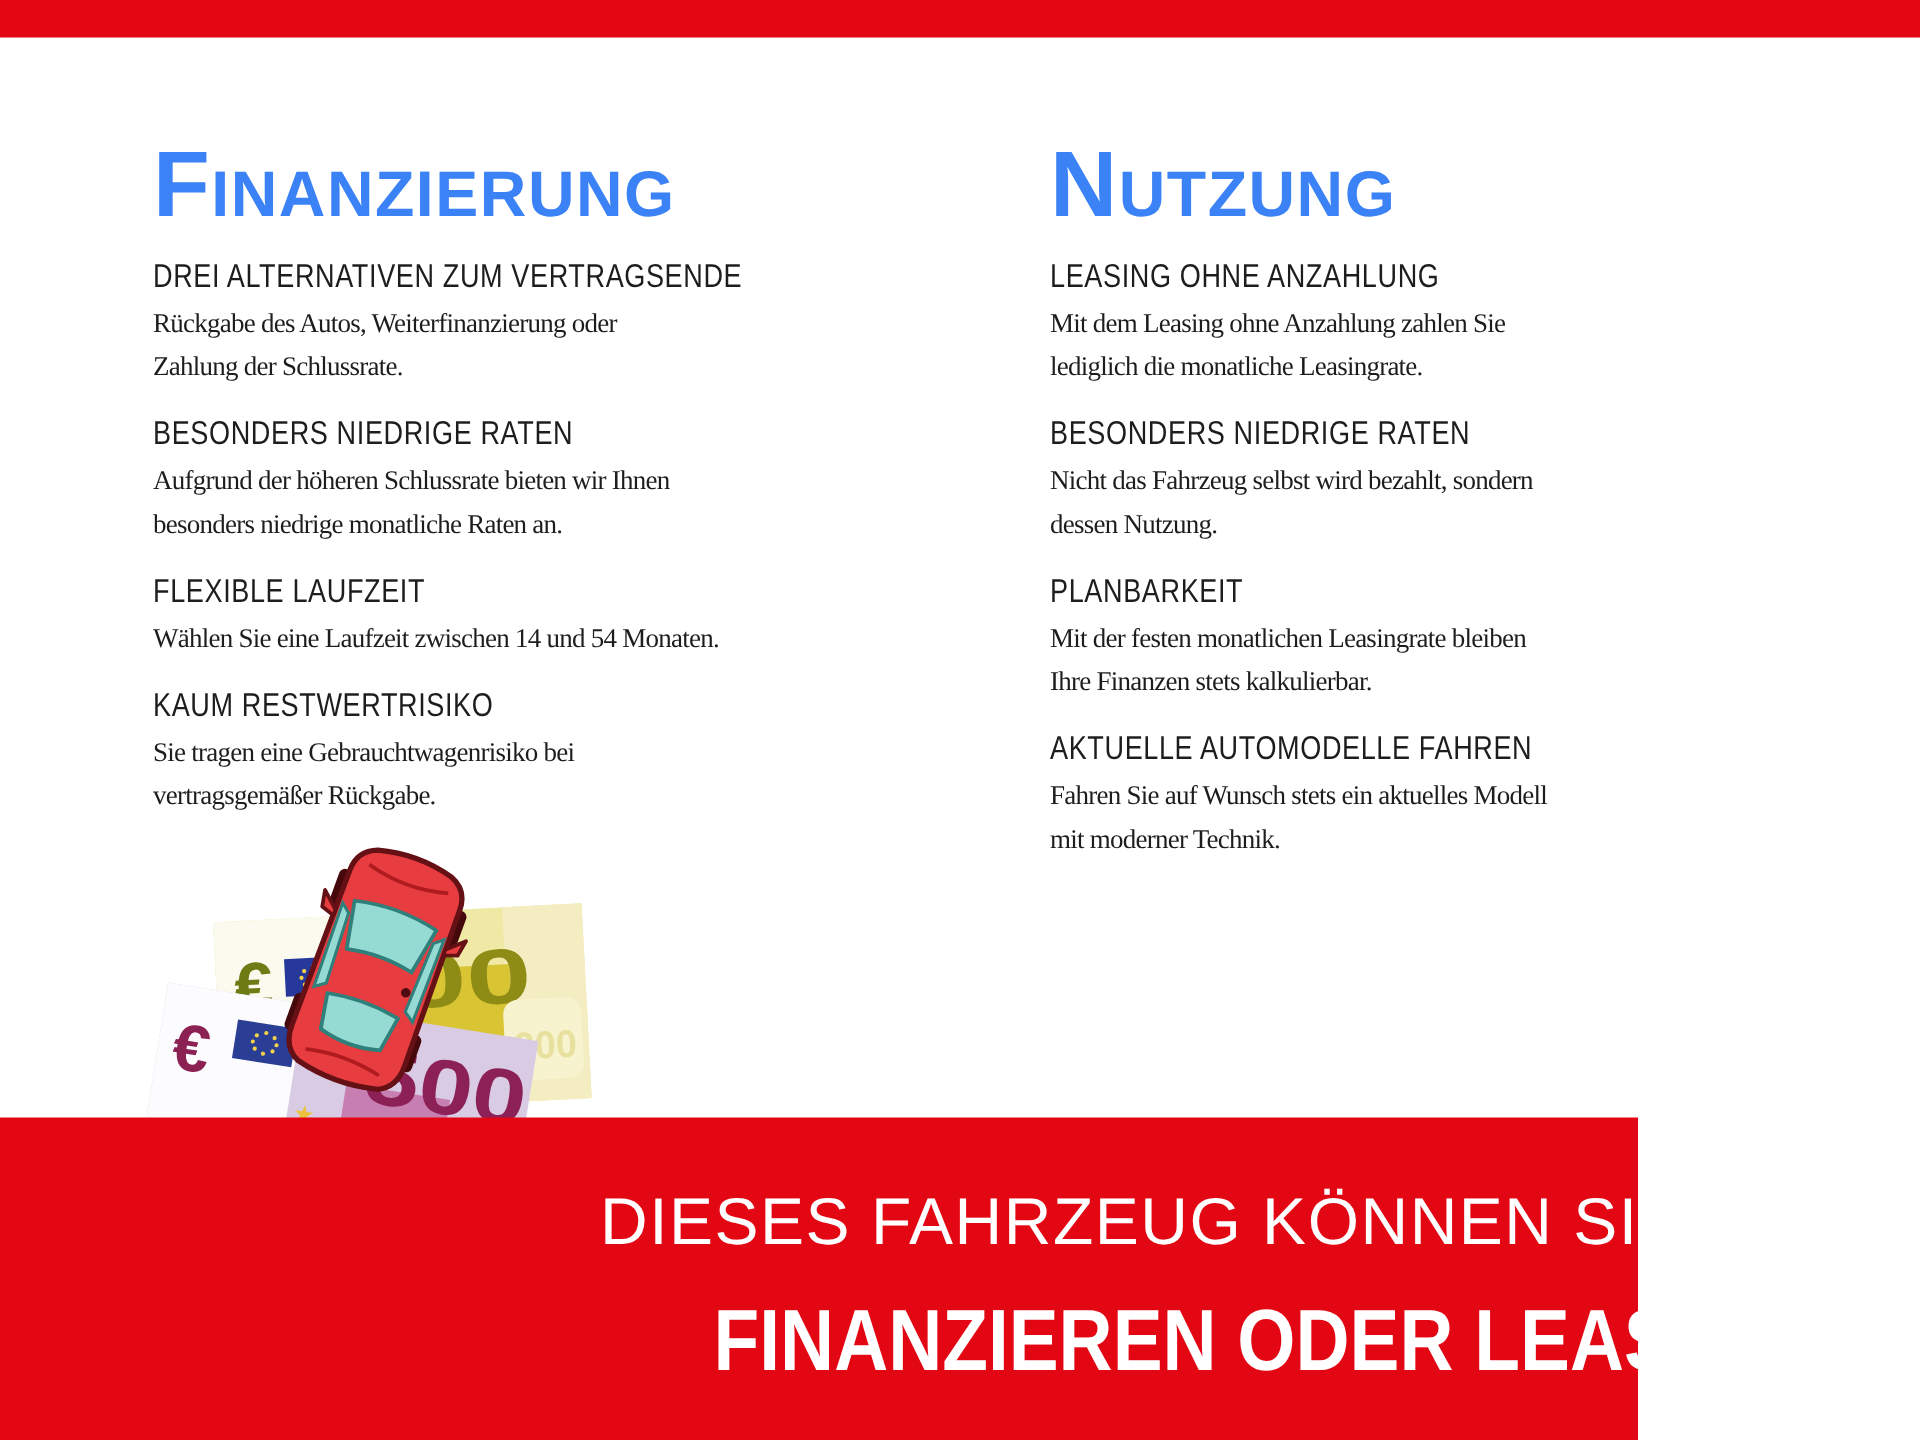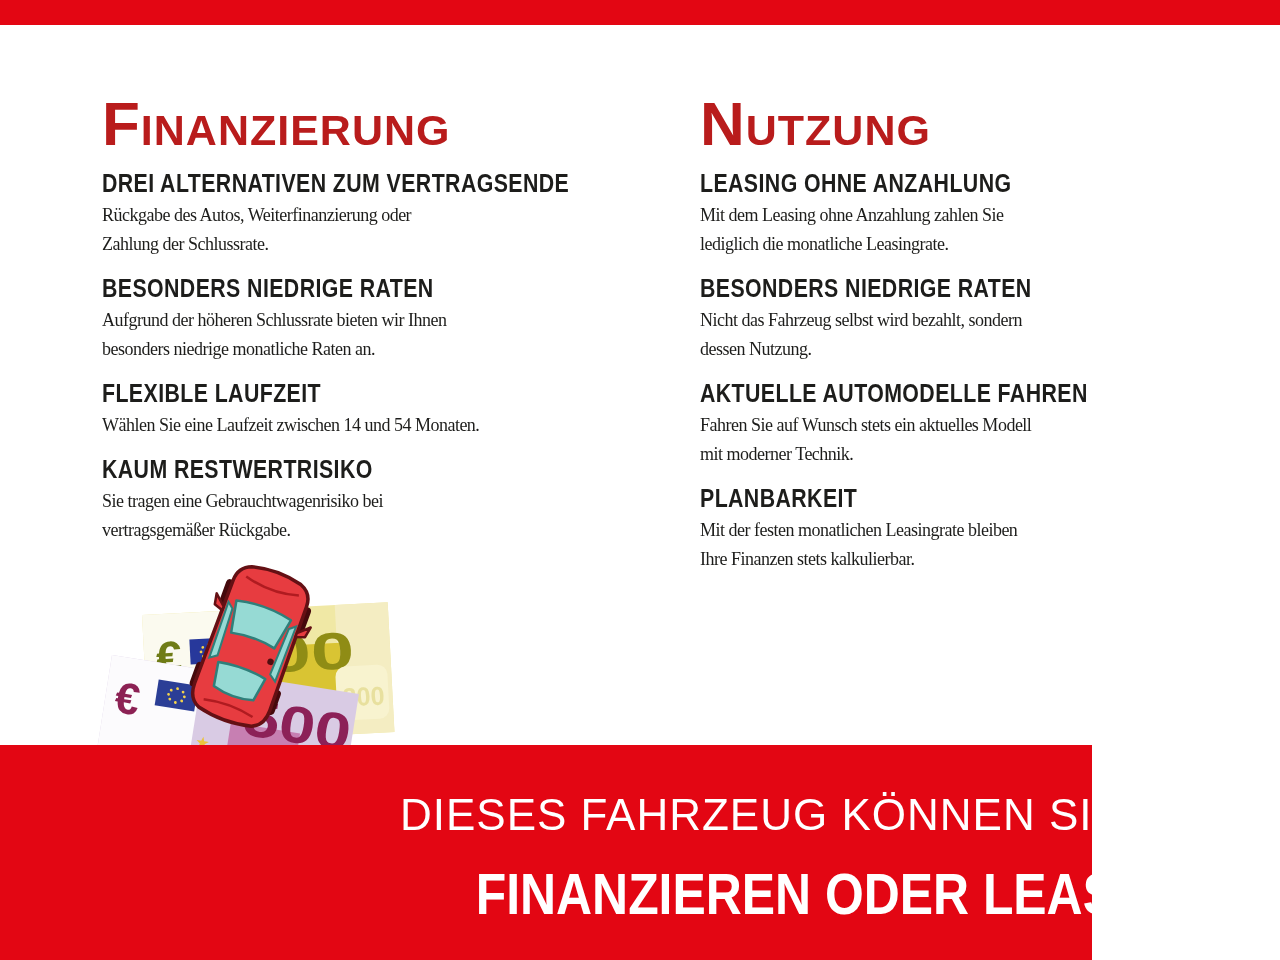--- a/index.html
+++ b/index.html
@@ -2,24 +2,24 @@
 <html><head>
 <meta charset="utf-8">
 <style>
   html,body{margin:0;padding:0;background:#ffffff;}
   .canvas{position:relative;width:1280px;height:960px;background:#ffffff;overflow:hidden;
           font-family:"Liberation Sans",sans-serif;color:#1d1d1b;}
   .topbar{position:absolute;left:0;top:0;width:1280px;height:25px;background:#e30613;}
   .col{position:absolute;top:94px;width:578px;}
   .col-left{left:102px;}
   .col-right{left:700px;}
-  .col-title{margin:0;font-variant:small-caps;font-weight:bold;color:#b91c1c;
+  .col-title{margin:0;font-variant:small-caps;font-weight:bold;color:#3b82f6;
              font-size:62px;line-height:60px;letter-spacing:1px;}
   .section{margin-top:14px;}
-  .sec-title{margin:0;font-size:26px;font-weight:bold;line-height:31px;}
+  .sec-title{margin:0;font-size:22px;font-weight:normal;line-height:31px;}
   .sec-title>span{display:inline-block;transform:scaleX(0.82);transform-origin:0 50%;
                   white-space:nowrap;letter-spacing:0.5px;}
   .sec-body{margin:2px 0 0 0;font-family:Liberation Serif, serif;font-size:18px;
             line-height:29px;letter-spacing:-0.5px;white-space:pre-line;}
   .banner{position:absolute;left:0;top:745px;width:1092px;height:215px;background:#e30613;}
   .banner-text{position:absolute;left:400px;top:40px;width:860px;text-align:center;color:#ffffff;}
   .banner-line1{font-size:44px;font-weight:400;letter-spacing:1px;line-height:60px;white-space:nowrap;}
   .banner-line2{margin-top:17px;font-size:58px;font-weight:bold;line-height:64px;white-space:nowrap;}
   .banner-line2>span{display:inline-block;transform:scaleX(0.86);transform-origin:50% 50%;white-space:nowrap;}
   .illu{position:absolute;left:85px;top:555px;width:340px;height:310px;}
@@ -61,28 +61,28 @@
       <h2 class="sec-title"><span>LEASING OHNE ANZAHLUNG</span></h2>
       <p class="sec-body">Mit dem Leasing ohne Anzahlung zahlen Sie
 lediglich die monatliche Leasingrate.</p>
     </div>
     <div class="section">
       <h2 class="sec-title"><span>BESONDERS NIEDRIGE RATEN</span></h2>
       <p class="sec-body">Nicht das Fahrzeug selbst wird bezahlt, sondern
 dessen Nutzung.</p>
     </div>
     <div class="section">
+      <h2 class="sec-title"><span>PLANBARKEIT</span></h2>
+      <p class="sec-body">Mit der festen monatlichen Leasingrate bleiben
+Ihre Finanzen stets kalkulierbar.</p>
+    </div>
+    <div class="section">
       <h2 class="sec-title"><span>AKTUELLE AUTOMODELLE FAHREN</span></h2>
       <p class="sec-body">Fahren Sie auf Wunsch stets ein aktuelles Modell
 mit moderner Technik.</p>
-    </div>
-    <div class="section">
-      <h2 class="sec-title"><span>PLANBARKEIT</span></h2>
-      <p class="sec-body">Mit der festen monatlichen Leasingrate bleiben
-Ihre Finanzen stets kalkulierbar.</p>
     </div>
   </div>
 
   <svg class="illu" viewBox="0 0 340 310" aria-hidden="true">
 
     <g transform="translate(57,60) rotate(-3)">
       <rect width="246" height="130" fill="#f0e8a5"></rect>
       <rect x="193" width="53" height="130" fill="#f4edc2"></rect>
       <rect width="88" height="130" fill="#fbfaef"></rect>
       <rect x="88" y="38" width="108" height="92" fill="#d9c433"></rect>

